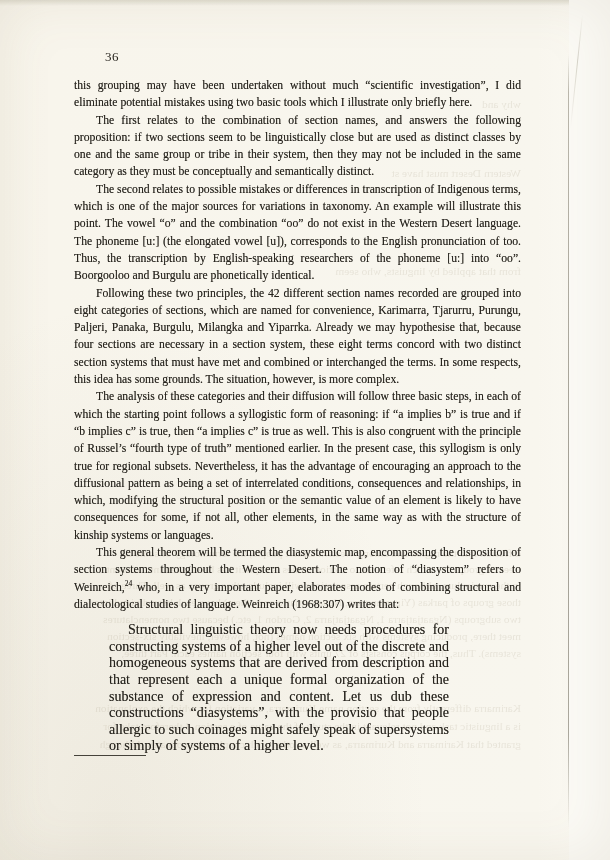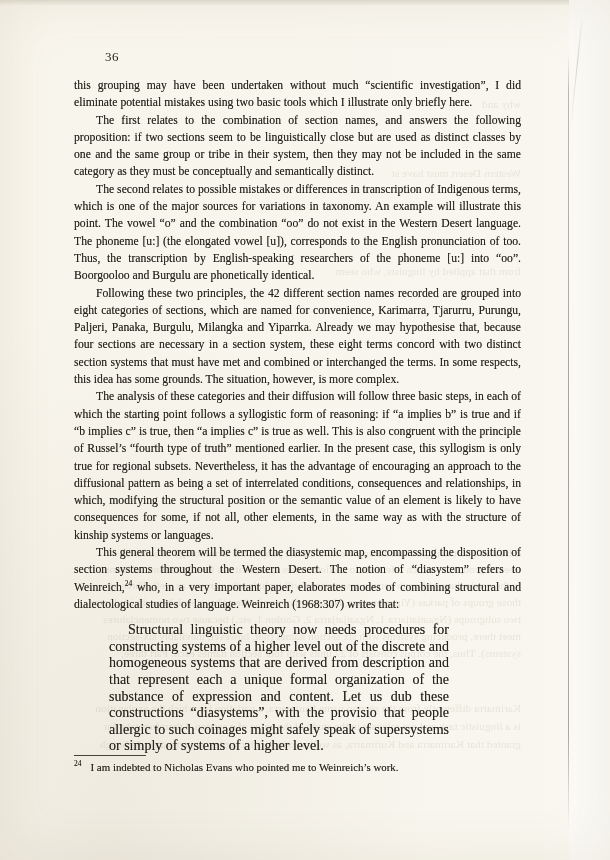--- a/index.html
+++ b/index.html
@@ -89,19 +89,16 @@
     <p><span>The first relates to the combination of section names, and answers the following proposition: if two sections seem to be linguistically close but are used as distinct classes by one and the same group or tribe in their system, then they may not be included in the same category as they must be conceptually and semantically distinct.</span></p>
     <p><span>The second relates to possible mistakes or differences in transcription of Indigenous terms, which is one of the major sources for variations in taxonomy. An example will illustrate this point. The vowel “o” and the combination “oo” do not exist in the Western Desert language. The phoneme [u:] (the elongated vowel [u]), corresponds to the English pronunciation of </span><span class="r-u">too</span><span>. Thus, the transcription by English-speaking researchers of the phoneme [u:] into “oo”. B</span><span class="r-u">oo</span><span>rg</span><span class="r-u">oo</span><span>l</span><span class="r-u">oo</span><span> and B</span><span class="r-u">u</span><span>rg</span><span class="r-u">u</span><span>l</span><span class="r-u">u</span><span> are phonetically identical.</span></p>
     <p><span>Following these two principles, the 42 different section names recorded are grouped into eight categories of sections, which are named for convenience, </span><span class="r-i">Karimarra</span><span>, </span><span class="r-i">Tjarurru</span><span>, </span><span class="r-i">Purungu</span><span>, </span><span class="r-i">Paljeri</span><span>, </span><span class="r-i">Panaka</span><span>, </span><span class="r-i">Burgulu</span><span>, </span><span class="r-i">Milangka</span><span> and </span><span class="r-i">Yiparrka</span><span>. Already we may hypothesise that, because four sections are necessary in a section system, these eight terms concord with two distinct section systems that must have met and combined or interchanged the terms. In some respects, this idea has some grounds. The situation, however, is more complex.</span></p>
     <p><span>The analysis of these categories and their diffusion will follow three basic steps, in each of which the starting point follows a syllogistic form of reasoning: if “a implies b” is </span><span class="r-i">true</span><span> and if “b implies c” is </span><span class="r-i">true</span><span>, then “a implies c” is true as well. This is also congruent with the principle of Russel’s “fourth type of truth” mentioned earlier. In the present case, this syllogism is only true for regional subsets. Nevertheless, it has the advantage of encouraging an approach to the diffusional pattern as being a set of interrelated conditions, consequences and relationships, in which, modifying the structural position or the semantic value of an element is likely to have consequences for some, if not all, other elements, in the same way as with the structure of kinship systems or languages.</span></p>
     <p><span>This general theorem will be termed the </span><span class="r-i">diasystemic map</span><span>, encompassing the disposition of section systems throughout the Western Desert. The notion of “diasystem” refers to Weinreich,</span><span class="r-sup">24</span><span> who, in a very important paper, elaborates modes of combining structural and dialectological studies of language. Weinreich (1968:307) writes that:</span></p>
     <div class="quote"><span>Structural linguistic theory now needs procedures for constructing systems of a higher level out of the discrete and homogeneous systems that are derived from description and that represent each a unique formal organization of the substance of expression and content. Let us dub these constructions “diasystems”, with the provisio that people allergic to such coinages might safely speak of supersystems or simply of systems of a higher level.</span></div>
   </div>
 
   <div class="footnote">
     <div class="fn-rule"></div>
-    <p class="fn-line">
-      <span class="fn-marker">24</span><span>I am indebted to Nicholas Evans who pointed me to Weinreich’s work.</span>
-    </p>
   </div>
 
   <div class="vignette"></div>
 </div>
 
 </body></html>

